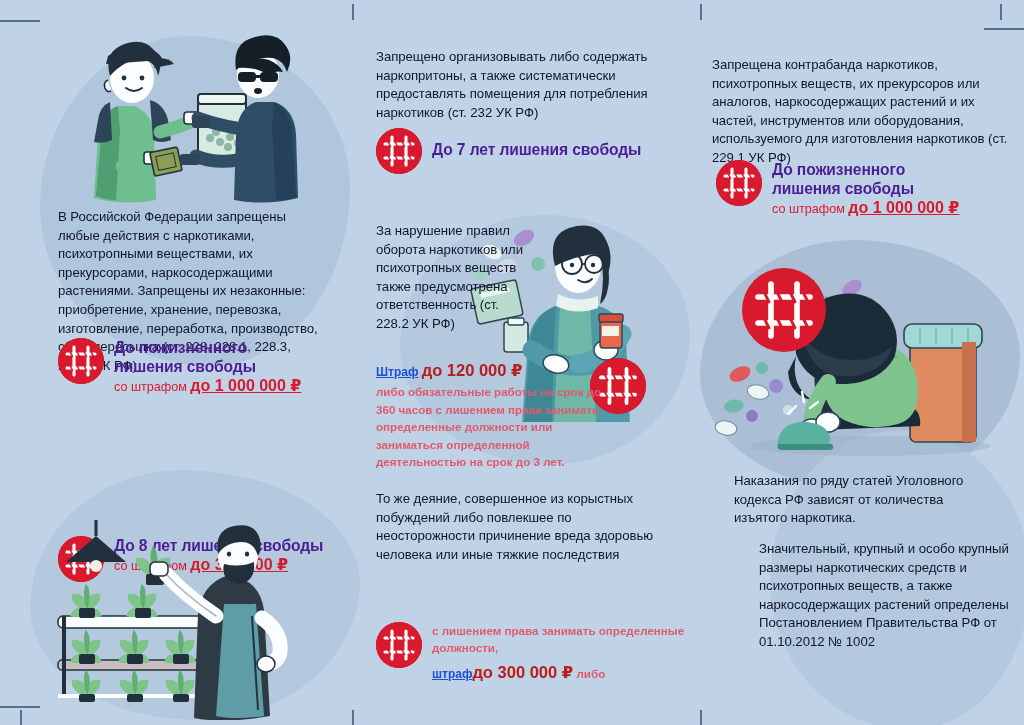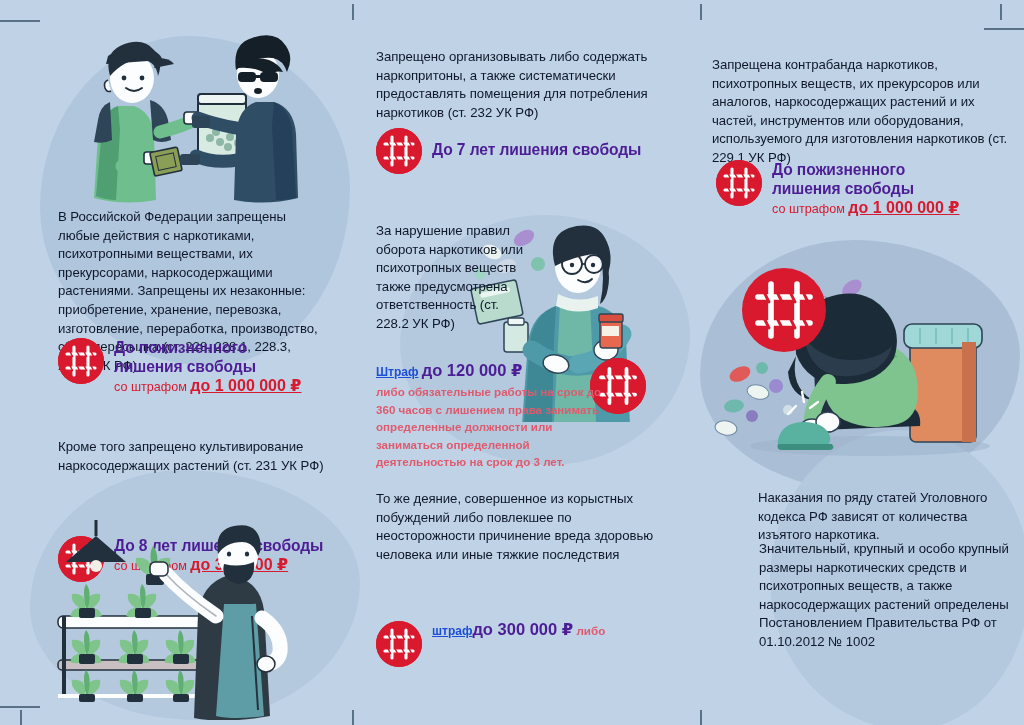--- a/index.html
+++ b/index.html
@@ -40,21 +40,21 @@
   .pen-head{
     font-size:15.6px;font-weight:bold;line-height:19px;color:#4c1d95;
     letter-spacing:-0.1px;
   }
   .pen-sub{
     font-size:12.6px;line-height:17px;color:#d8192e;font-weight:normal;
     margin-top:1px;
   }
   .pen-sub b{font-size:16px;font-weight:bold;text-decoration:underline;}
   .fine-red{font-size:11.6px;line-height:17.4px;color:#e05a6e;font-weight:bold;}
-  .fine-red .amt{font-size:16.5px;color:#4c1d95;}
+  .fine-red .amt{font-size:16.5px;color:#b91c1c;}
   .fine-red .pre{color:#1d4ed8;font-size:12px;text-decoration:underline;}
 
   
   .badge{
     position:absolute;left:0;top:0;
     width:46px;height:46px;border-radius:50%;
     background:#d8192e;
   }
   .badge.mid{width:56px;height:56px;}
   .badge svg{display:block;width:100%;height:100%;}
@@ -166,21 +166,20 @@
         </svg>
       </div>
       <div class="pen-head"><span>До пожизненного</span></div>
       <div class="pen-head"><span>лишения свободы</span></div>
       <div class="pen-sub">
         <span>со штрафом</span>
         <b>до 1 000 000 ₽</b>
       </div>
     </div>
 
-    <div class="block body-text" style="left:58px;top:438px;width:290px;">Кроме того запрещено культивирование наркосодержащих растений (ст. 231 УК РФ)</div>
 
     <div class="block pen" style="left:58px;top:478px;width:290px;">
       <div class="badge">
         <svg viewBox="0 0 46 46">
           <circle cx="23" cy="23" r="23" fill="#d8192e"></circle>
           <g stroke="#fff" stroke-width="3.1" stroke-linecap="round">
             <line x1="9" y1="16" x2="37" y2="16"></line>
               <line x1="9" y1="30" x2="37" y2="30"></line>
             <line x1="16" y1="9" x2="16" y2="37"></line>
               <line x1="30" y1="9" x2="30" y2="37"></line>
@@ -426,21 +425,22 @@
               <line x1="26" y1="13.5" x2="28.5" y2="18.5"></line>
             <line x1="12" y1="27.5" x2="14.5" y2="32.5"></line>
               <line x1="26" y1="27.5" x2="28.5" y2="32.5"></line>
             <line x1="19" y1="13.5" x2="21.5" y2="18.5"></line>
               <line x1="33" y1="13.5" x2="35.5" y2="18.5"></line>
             <line x1="19" y1="27.5" x2="21.5" y2="32.5"></line>
               <line x1="33" y1="27.5" x2="35.5" y2="32.5"></line>
           </g>
         </svg>
       </div>
-      <div class="fine-red" style="margin-top:1px;">
+      <div class="fine-red" style="margin-top:2px;">с лишением права занимать определенные должности,</div>
+      <div class="fine-red" style="margin-top:7px;">
         <span class="pre">штраф</span><span class="amt">до 300 000 ₽</span>
         <span>либо</span>
       </div>
     </div>
   </div>
 
   <div class="col c3">
 
     <div class="block body-text" style="left:22px;top:56px;width:300px;">Запрещена контрабанда наркотиков, психотропных веществ, их прекурсоров или аналогов, наркосодержащих растений и их частей, инструментов или оборудования, используемого для изготовления наркотиков (ст. 229.1 УК РФ)</div>
 
@@ -541,16 +541,16 @@
             <line x1="48" y1="50" x2="53" y2="60"></line>
             <line x1="35" y1="24" x2="40" y2="34"></line>
             <line x1="61" y1="24" x2="66" y2="34"></line>
             <line x1="35" y1="50" x2="40" y2="60"></line>
             <line x1="61" y1="50" x2="66" y2="60"></line>
           </g>
         </g>
       </svg>
     </div>
 
-    <div class="block body-text" style="left:68px;top:472px;width:262px;margin-top:17px;">Наказания по ряду статей Уголовного кодекса РФ зависят от количества изъятого наркотика.</div>
+    <div class="block body-text" style="left:44px;top:472px;width:262px;">Наказания по ряду статей Уголовного кодекса РФ зависят от количества изъятого наркотика.</div>
     <div class="block body-text" style="left:69px;top:540px;width:262px;">Значительный, крупный и особо крупный размеры наркотических средств и психотропных веществ, а также наркосодержащих растений определены Постановлением Правительства РФ от 01.10.2012 № 1002</div>
   </div>
 </div>
 
 </body></html>

